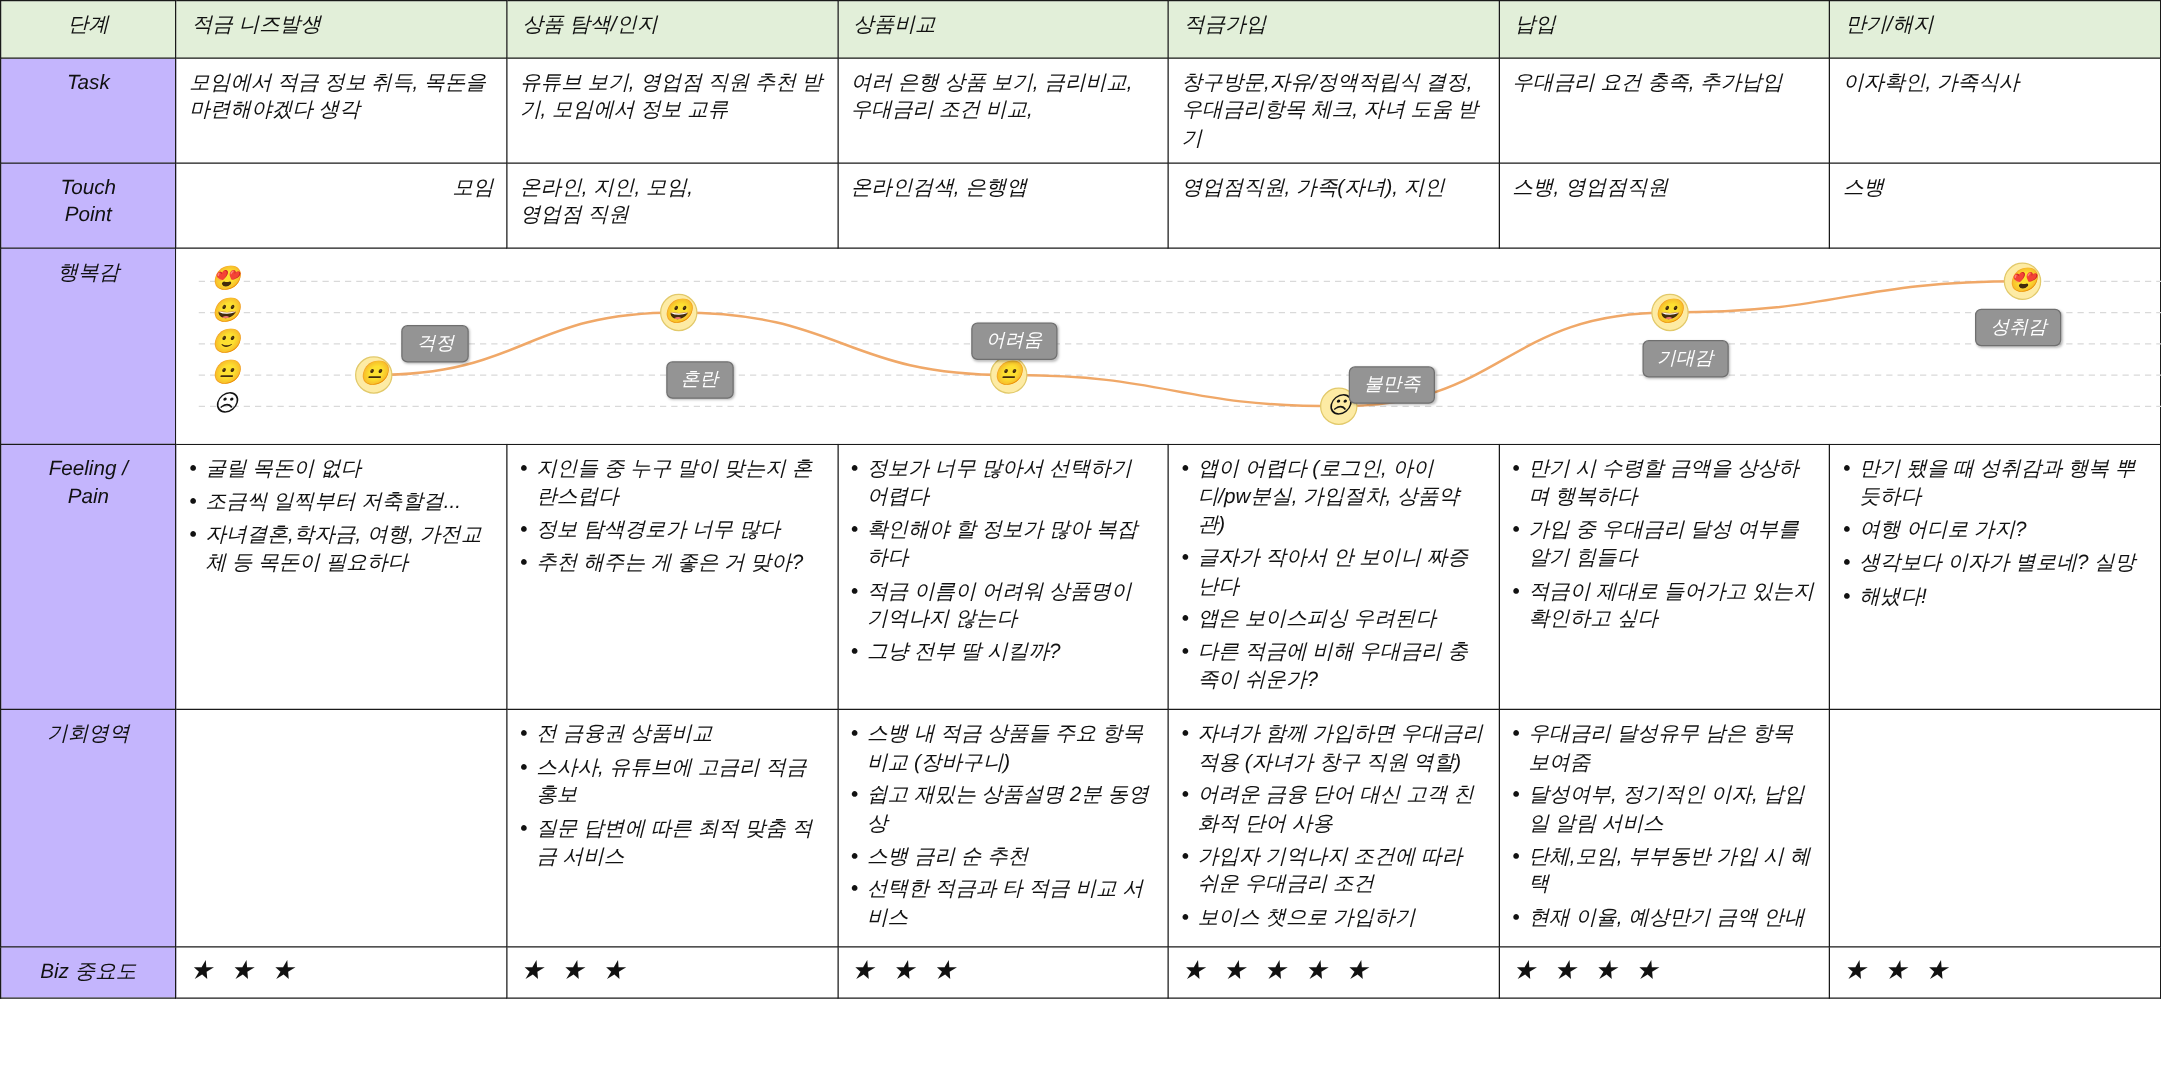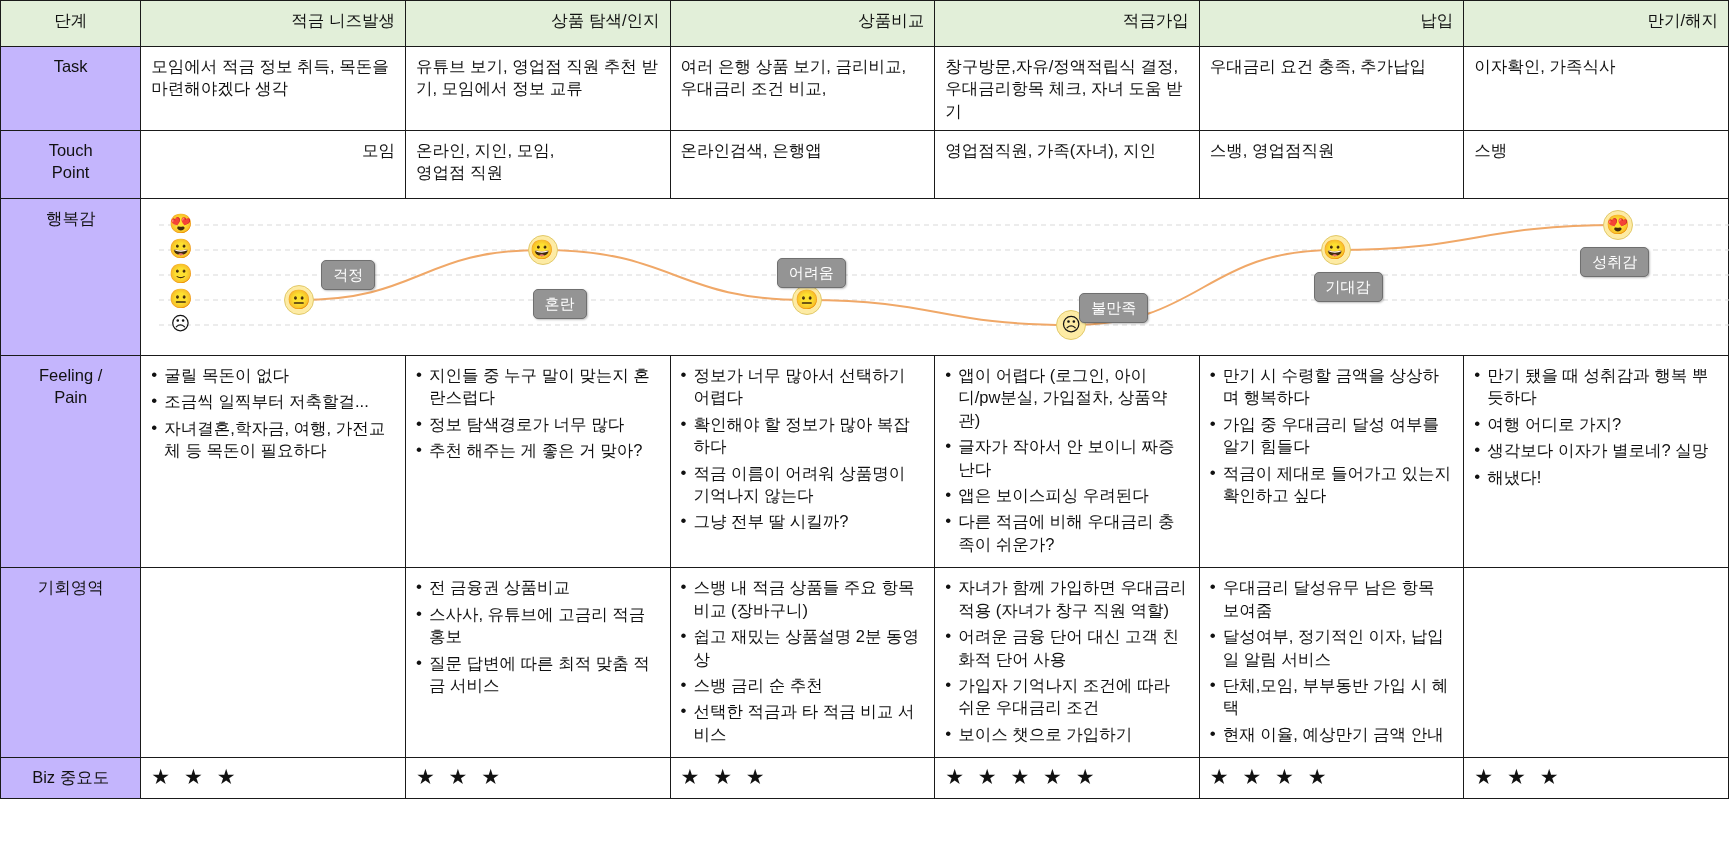--- a/index.html
+++ b/index.html
@@ -4,21 +4,21 @@
 <style>
   * { box-sizing: border-box; }
   html, body { margin:0; padding:0; }
   body {
     width:1729px; height:862px;
     background:#ffffff;
     font-family:"Liberation Sans", sans-serif;
     color:#111111;
     overflow:hidden;
   }
-  #journey { width:1729px; height:862px; position:relative; }
+  #journey { width:1729px; height:862px; position:relative;font-style:italic; }
   table.jmap {
     border-collapse:collapse;
     width:1729px;
     table-layout:fixed;
   }
   table.jmap td, table.jmap th {
     border:1.5px solid #1a1a1a;
     vertical-align:top;
     padding:8px 10px;
     font-size:16.5px;
@@ -42,21 +42,21 @@
     background:#e2efd9;
     text-align:center;
     vertical-align:middle;
     font-weight:bold;
     font-size:17px;
     height:46px;
     padding:6px 4px;
   }
   thead th.stage-head-label { background:#e2efd9; }
   thead th.stage-head {
-    text-align:right;
+    text-align:left;
     padding-left:12px;
   }
   td.task { height:68px; vertical-align:middle; }
   td.touch { height:68px; vertical-align:middle; }
 
   ul.bullets {
     margin:0; padding:0; list-style:none;
   }
   ul.bullets li {
     position:relative;

